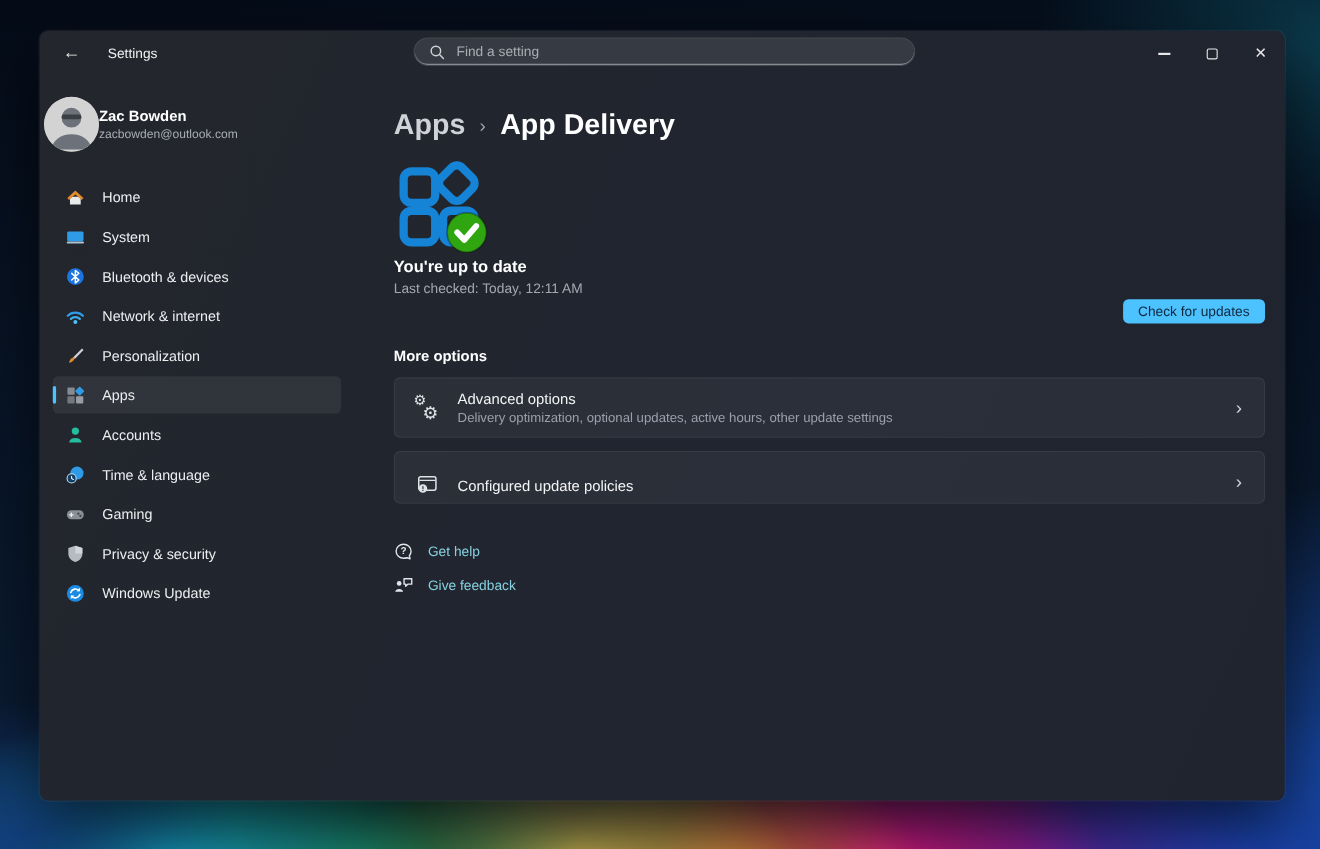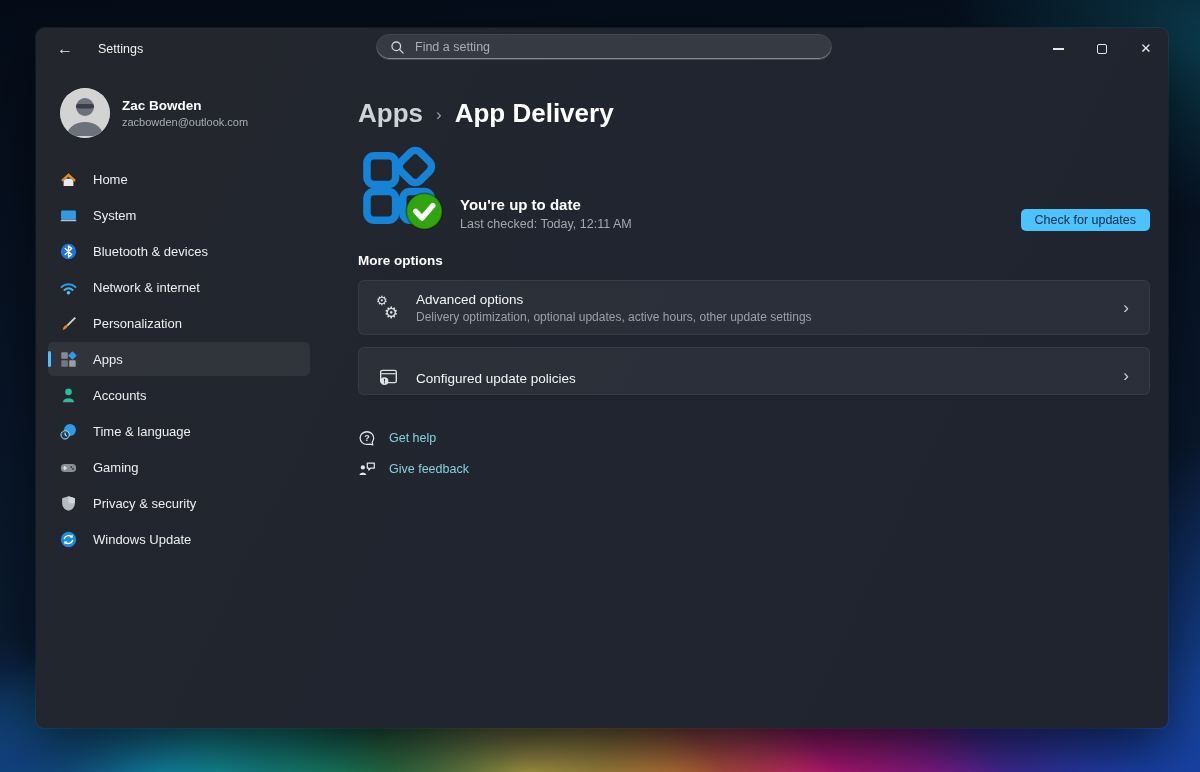--- a/index.html
+++ b/index.html
@@ -40,39 +40,39 @@
     font-size:12.5px; padding:0 10px; font-family:inherit; }
   .searchbox input::placeholder { color:#a8adb4; }
   .win-controls { position:absolute; right:0; top:0; height:42px; display:flex; }
   .ctrl { width:44px; height:42px; display:flex; align-items:center; justify-content:center; color:#e8e8e8; }
   .glyph-line { width:11px; height:1.4px; background:#e8e8e8; display:block; }
   .glyph-box { width:10px; height:10px; border:1.4px solid #e8e8e8; border-radius:2px; display:block; }
   .glyph-x { font-size:13.5px; line-height:1; }
 
   
   .sidebar { position:absolute; left:0; top:42px; width:286px; bottom:0; padding-top:10px; }
-  .profile { display:flex; align-items:center; gap:12px; padding:8px 24px; }
+  .profile { display:flex; align-items:center; padding:8px 4px; }
   .avatar { width:50px; height:50px; border-radius:50%; overflow:hidden; flex:none; background:#cfcfcf; }
   .p-name { font-size:13.5px; font-weight:bold; color:#ffffff; }
   .p-email { font-size:11px; color:#a8adb3; margin-top:3px; }
   .nav { margin-top:16px; padding:0 12px; }
   .nav-item { position:relative; height:34px; margin-bottom:2px; border-radius:5px; display:flex;
     align-items:center; gap:16px; padding:0 12px; color:#eceef0; font-size:13px; }
   .nav-item.selected { background:rgba(255,255,255,0.067); }
   .accent-pill { position:absolute; left:0; top:9px; width:3px; height:16px; border-radius:2px; background:#4cc2ff; }
   .nicon { width:17px; height:17px; flex:none; display:block; }
 
   
   .main { position:absolute; left:286px; top:42px; right:0; bottom:0; padding:0 18px 0 36px; }
   .breadcrumb { margin-top:28px; display:flex; align-items:center; gap:13px; }
   .bc-parent { font-size:26px; font-weight:600; color:#cfd2d6; }
   .bc-sep { font-size:17px; color:#9ea3a9; padding-top:3px; }
   .bc-current { font-size:26px; font-weight:600; color:#ffffff; }
 
-  .hero { display:flex; align-items:flex-end; gap:16px; margin-top:16px; }
+  .hero { display:flex; align-items:flex-start; gap:3px; margin-top:16px;flex-direction:column; }
   .hero-icon { width:86px; height:86px; flex:none; }
   .hero-title { font-size:15px; font-weight:bold; color:#ffffff; }
   .hero-sub { font-size:12.5px; color:#a3a8b0; margin-top:4px; }
   .hero-btn { margin-left:auto; background:#4cc2ff; color:#0f2940; border:none; border-radius:5px;
     padding:4px 14px; font-size:12.5px; font-family:inherit; }
 
   .section-label { margin-top:22px; font-size:13.5px; font-weight:600; color:#ffffff; }
 
   .card { margin-top:12px; background:rgba(255,255,255,0.048); border:1px solid rgba(255,255,255,0.062);
     border-radius:6px; display:flex; align-items:center; gap:15px; padding:10px 16px; min-height:55px; }

